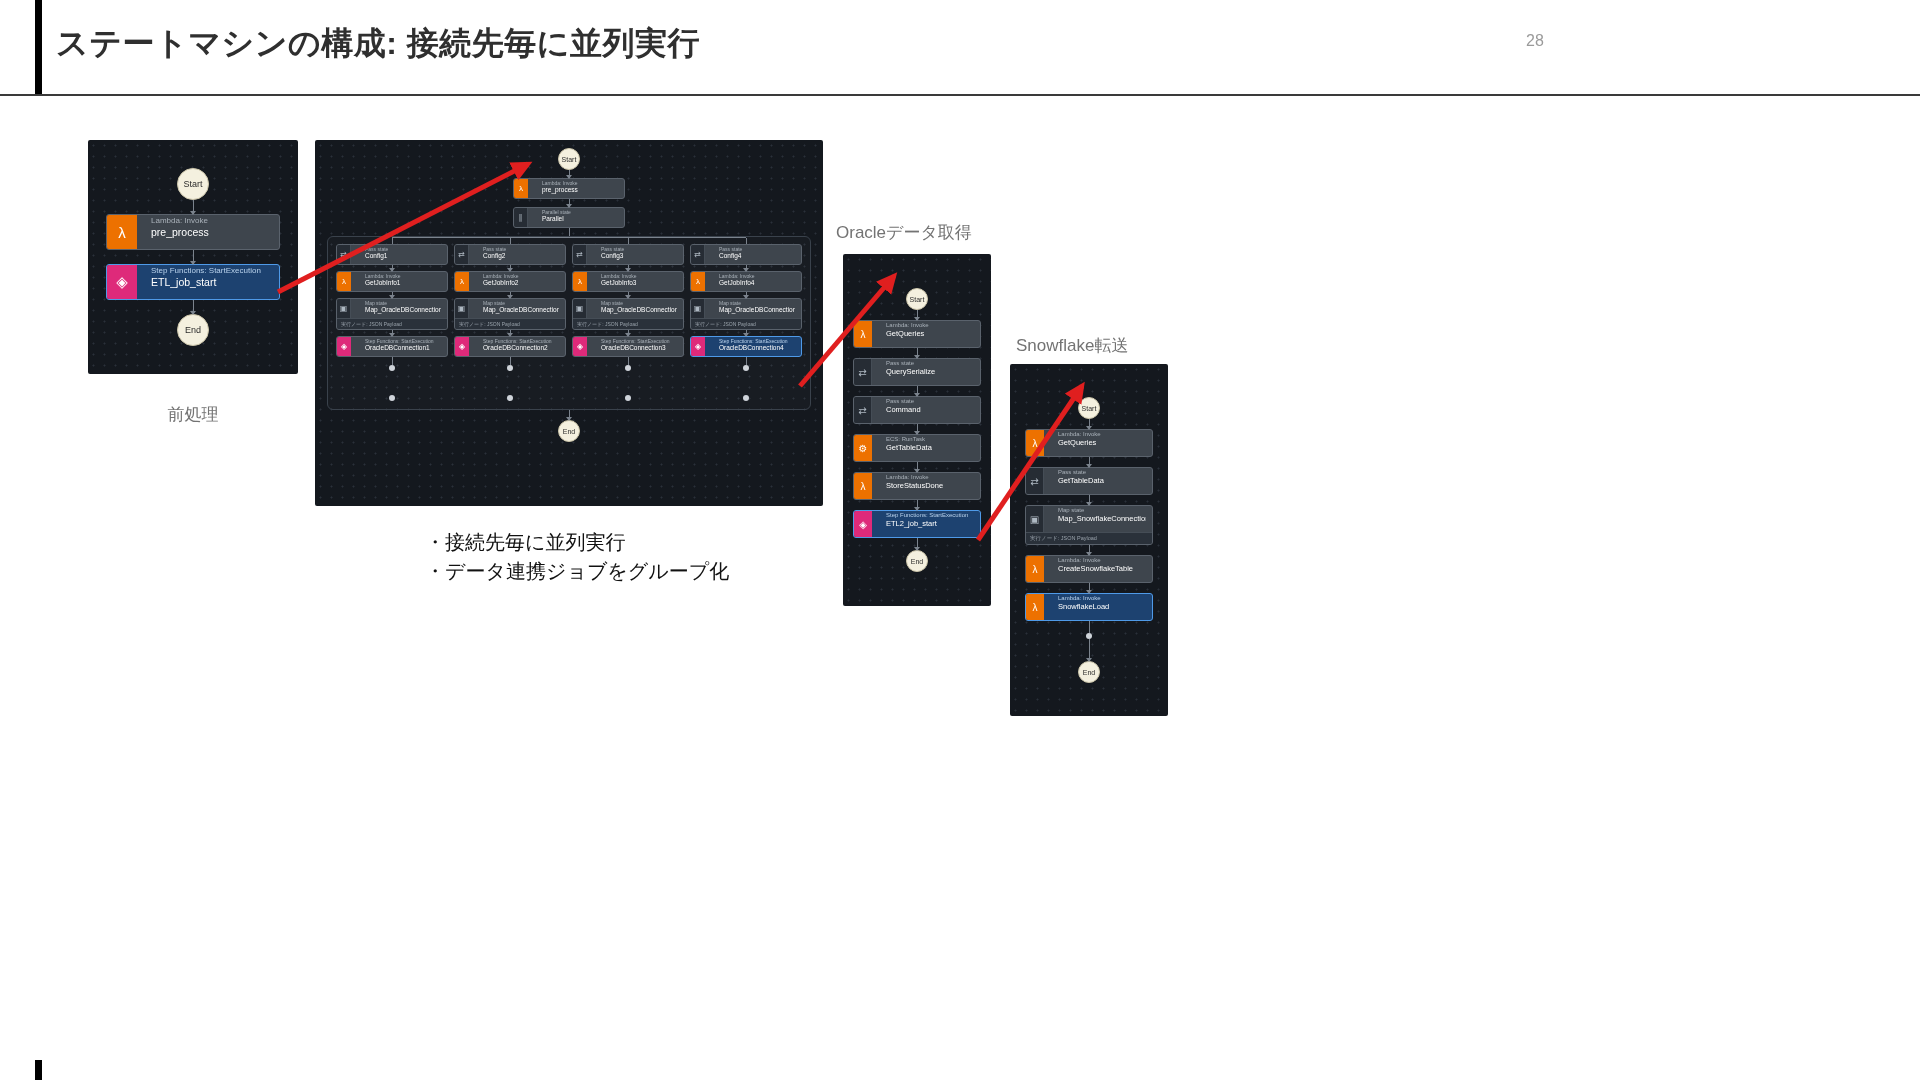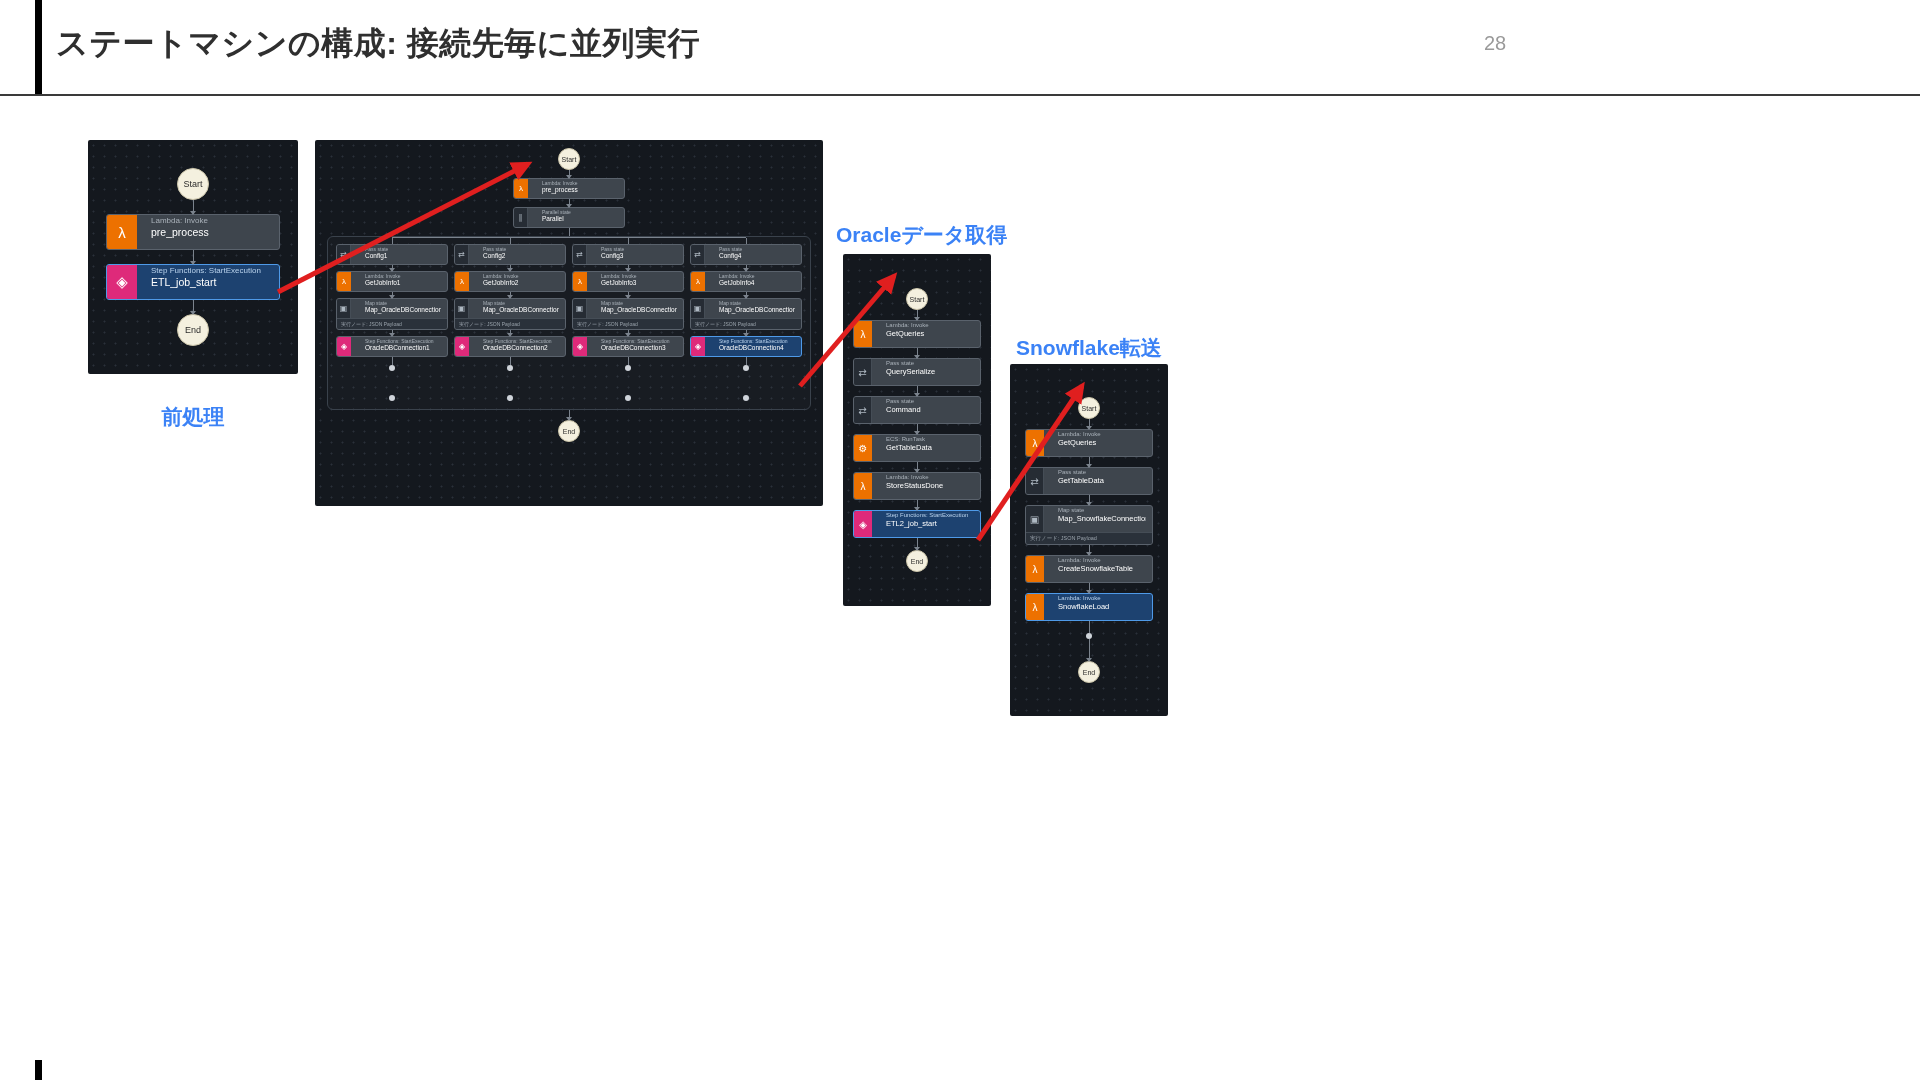--- a/index.html
+++ b/index.html
@@ -5,31 +5,31 @@
   * { margin:0; padding:0; box-sizing:border-box; }
   html,body { background:#e8e8e8; }
   .slide {
     position:relative; width:1920px; height:1080px; background:#ffffff;
     font-family:"Liberation Sans","DejaVu Sans",sans-serif; overflow:hidden;
   }
   
   .hdr-accent { position:absolute; left:35px; top:0; width:7px; height:94px; background:#000; }
   .ft-accent  { position:absolute; left:35px; bottom:0; width:7px; height:20px; background:#000; }
   .title { position:absolute; left:56px; top:22px; font-size:32px; font-weight:bold; color:#2f2f2f; letter-spacing:.5px; }
-  .pagenum { position:absolute; left:1484px; top:32px; font-size:20px; color:#9a9a9a; }
+  .pagenum { position:absolute; left:1526px; top:32px; font-size:16px; color:#9a9a9a; }
   .hdr-line { position:absolute; left:0; top:94px; width:100%; height:0; border-top:2px solid #3a3a3a; }
 
   
   .panel {
     position:absolute; background-color:#14181e;
     background-image:radial-gradient(#2a3039 0.9px, transparent 1.1px);
     background-size:11px 11px; border-radius:2px;
     display:flex; flex-direction:column; align-items:center;
   }
-  .p-label { position:absolute; font-size:21px; font-weight:bold; color:#3b82f6; }
+  .p-label { position:absolute; font-size:17px; font-weight:normal; color:#737373; }
 
   
   .circle {
     border-radius:50%; background:#f4f0df; border:1px solid #ccc5aa; color:#2c2c2c;
     display:flex; align-items:center; justify-content:center; font-weight:normal; flex:none;
   }
   .c-l { width:32px; height:32px; font-size:9px; }
   .c-s { width:22px; height:22px; font-size:7px; }
   .vl { width:1px; background:#7b838d; position:relative; flex:none; }
   .h6{height:6px} .h8{height:8px} .h10{height:10px} .h12{height:12px} .h14{height:14px} .h22{height:22px}
@@ -365,20 +365,22 @@
             <span class="dot"></span>
           </div>
       </div>
     </div>
 
     <div class="vl h10 ar"></div>
     <div class="circle c-s">End</div>
   </div>
 
   <div class="bullets">
+    <div>・接続先毎に並列実行</div>
+    <div>・データ連携ジョブをグループ化</div>
   </div>
 
   <div class="p-label" id="label3">Oracleデータ取得</div>
   <div class="panel" id="panel3">
     <div class="circle c-s">Start</div>
     <div class="vl h10 ar"></div>
     <div class="node sz-m">
         <div class="nrow">
       <span class="nicon i-lambda">λ</span>
       <span class="ntext">

